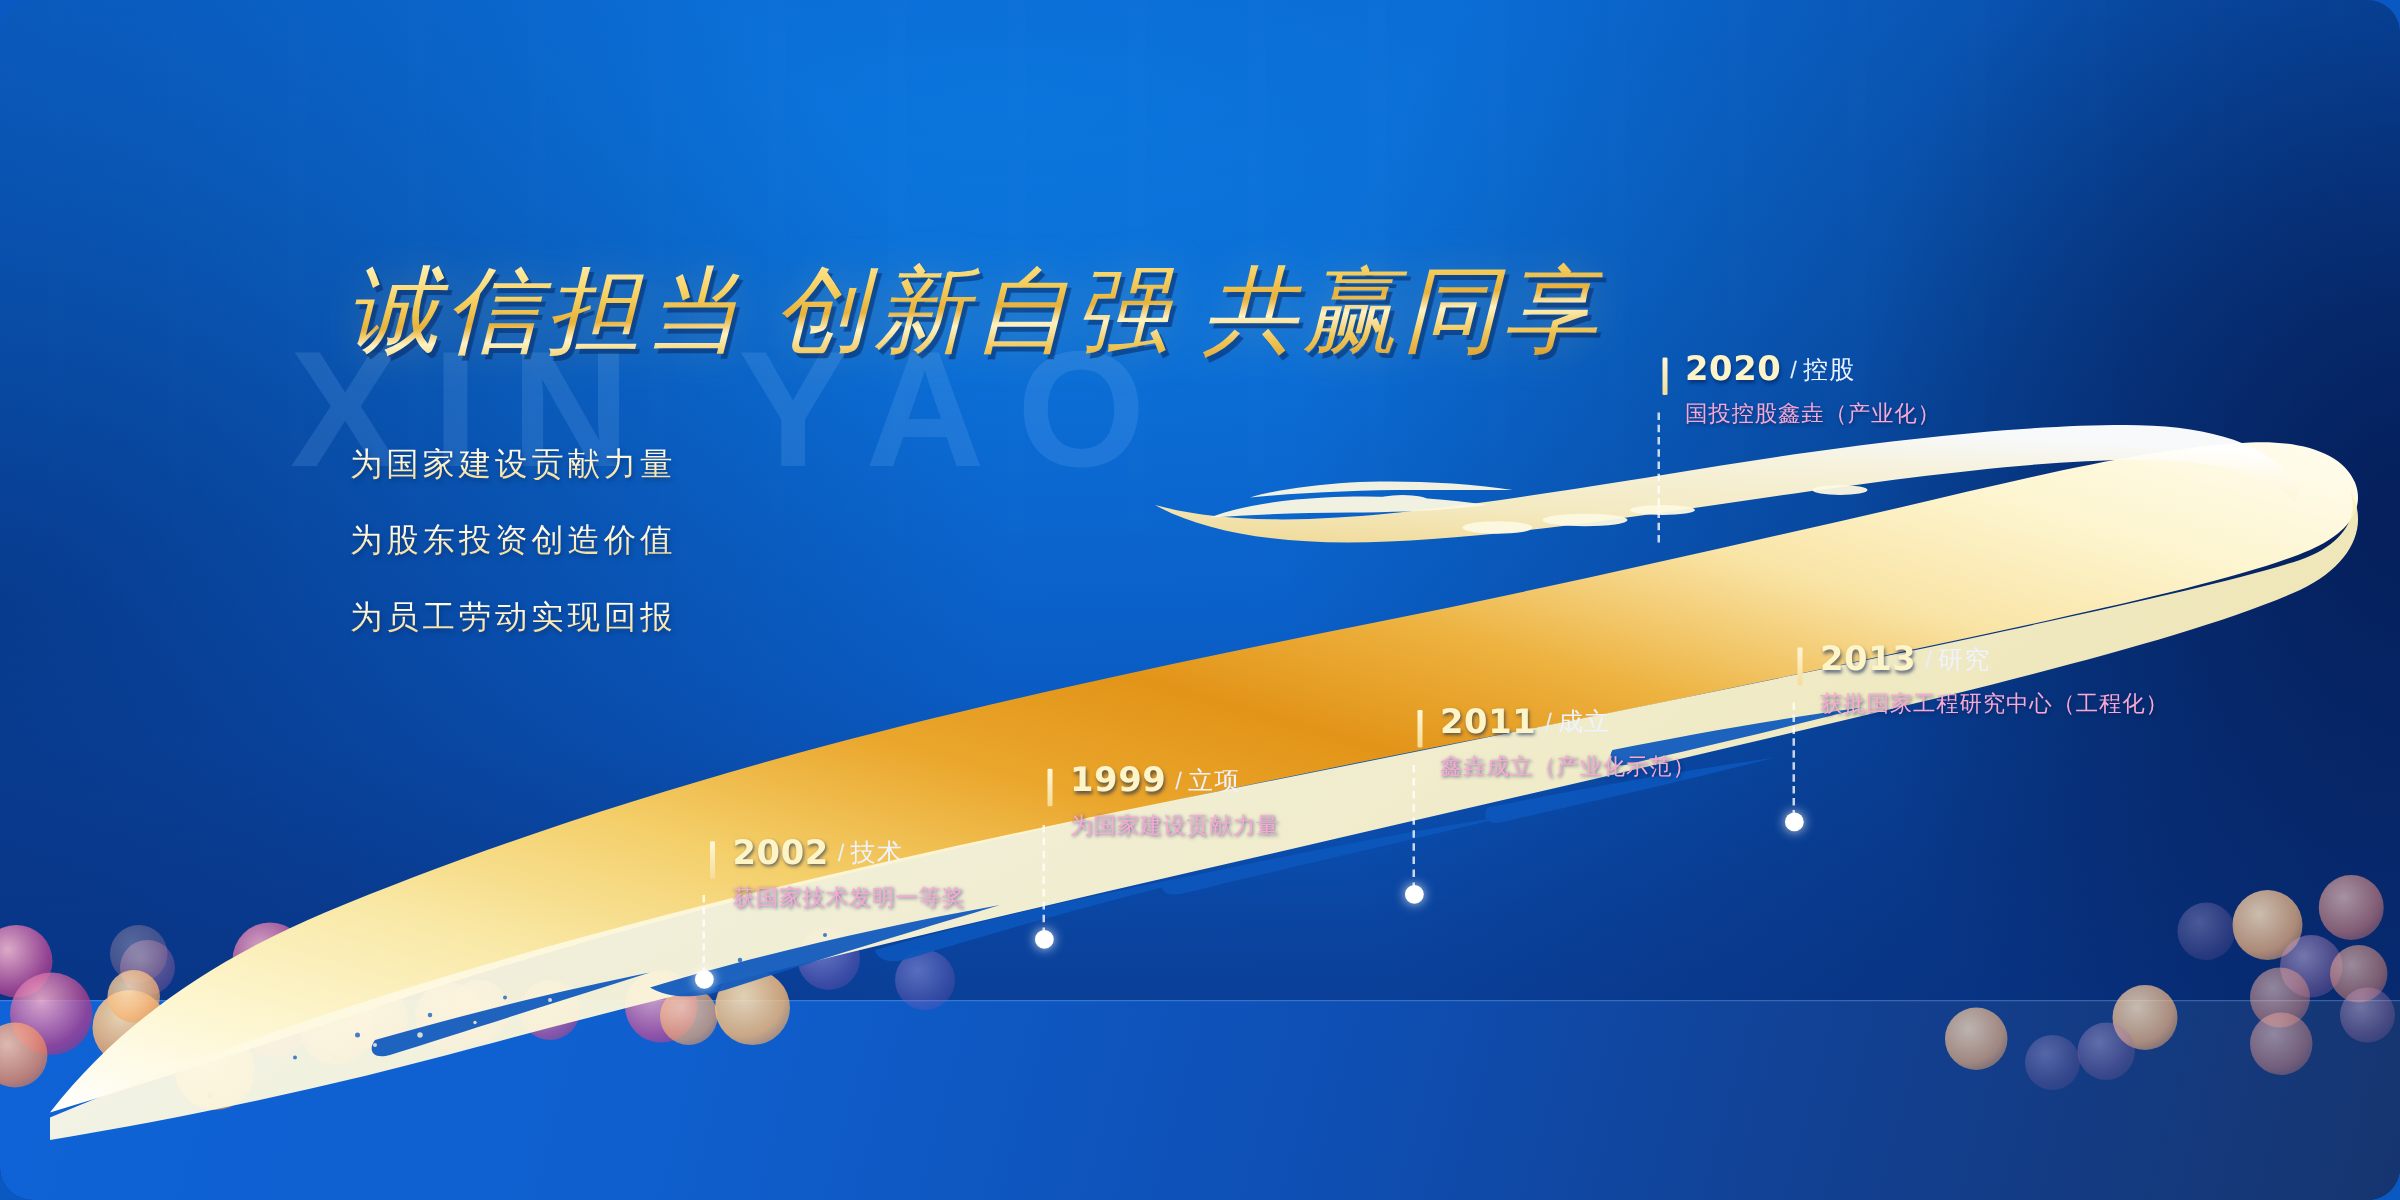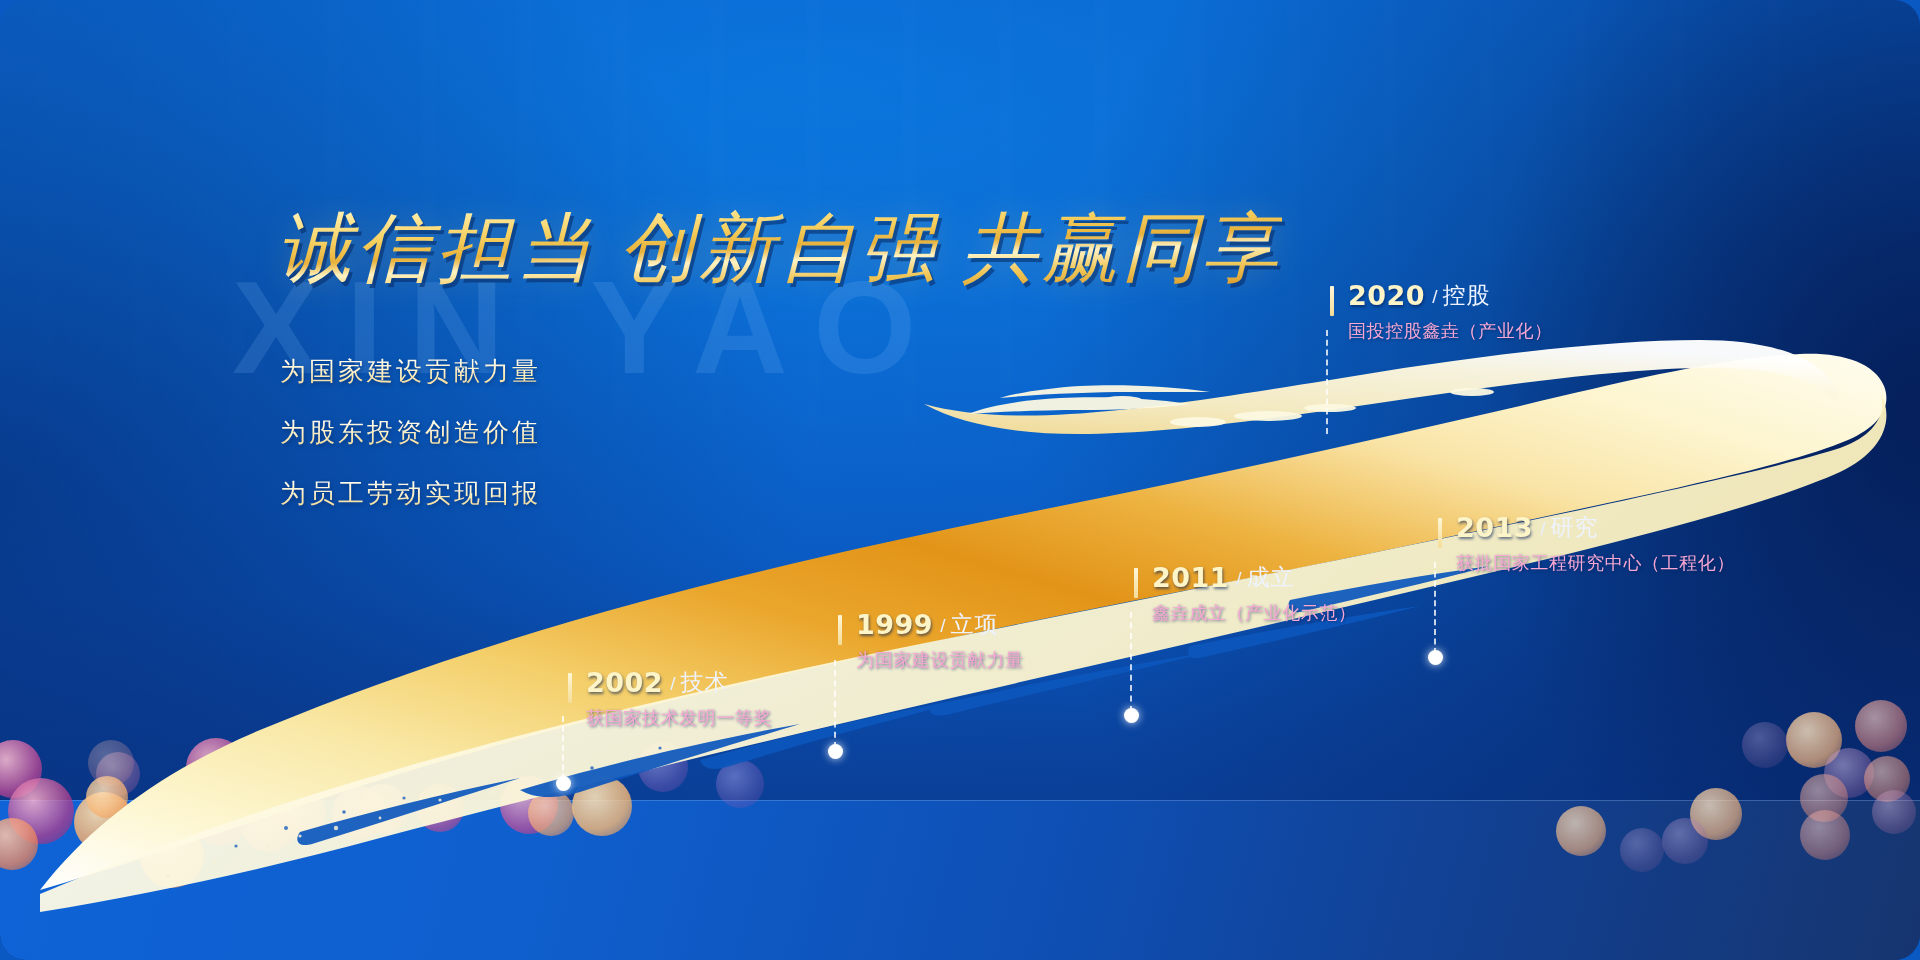--- a/index.html
+++ b/index.html
@@ -102,21 +102,21 @@
     font-size:27px; font-weight:700; letter-spacing:.5px;
     color:#fdf4c8;
     text-shadow:1px 2px 3px rgba(4,30,88,.6);
     font-family:"DejaVu Sans","Liberation Sans",sans-serif;
   }
   .marker .sep{
     font-size:19px; color:#e9eefc; margin:0 5px 0 7px;
     position:relative; top:-2px;
   }
   .marker .cat{
-    font-size:23px; color:#eef3ff; letter-spacing:1px;
+    font-size:20px; color:#eef3ff; letter-spacing:1px;
     position:relative; top:-2px;
   }
   .marker .desc{
     position:absolute; left:18px; top:33px; white-space:nowrap;
     font-size:18px; letter-spacing:.6px; color:#f9a8d4;
     text-shadow:1px 1px 3px rgba(4,30,88,.65);
   }
 
   
   .leader{

